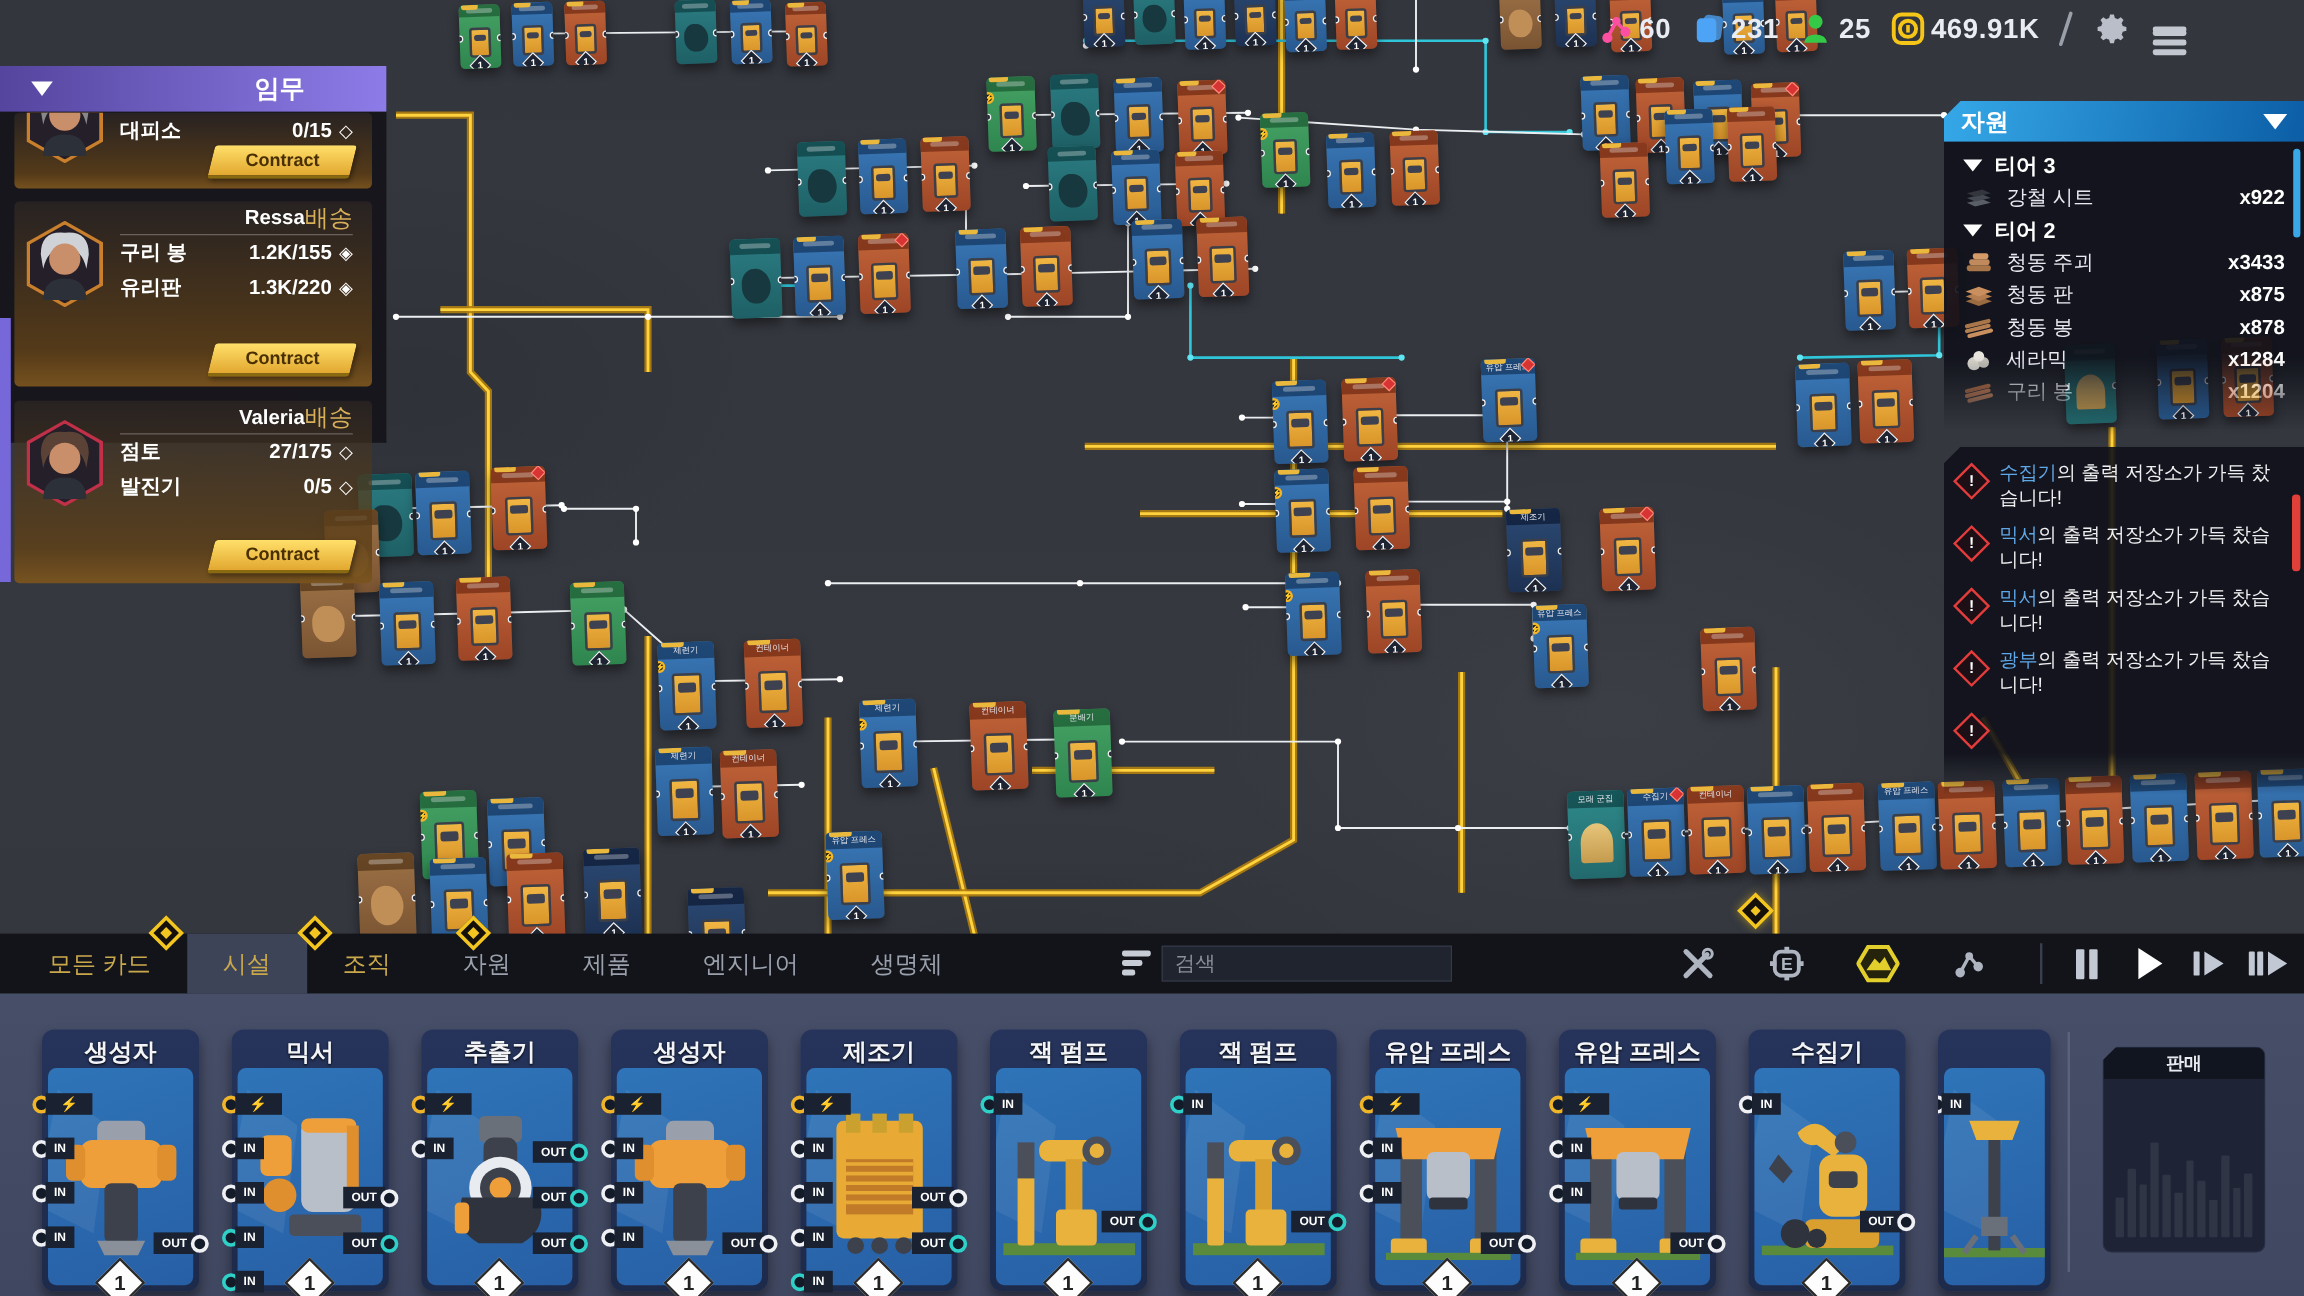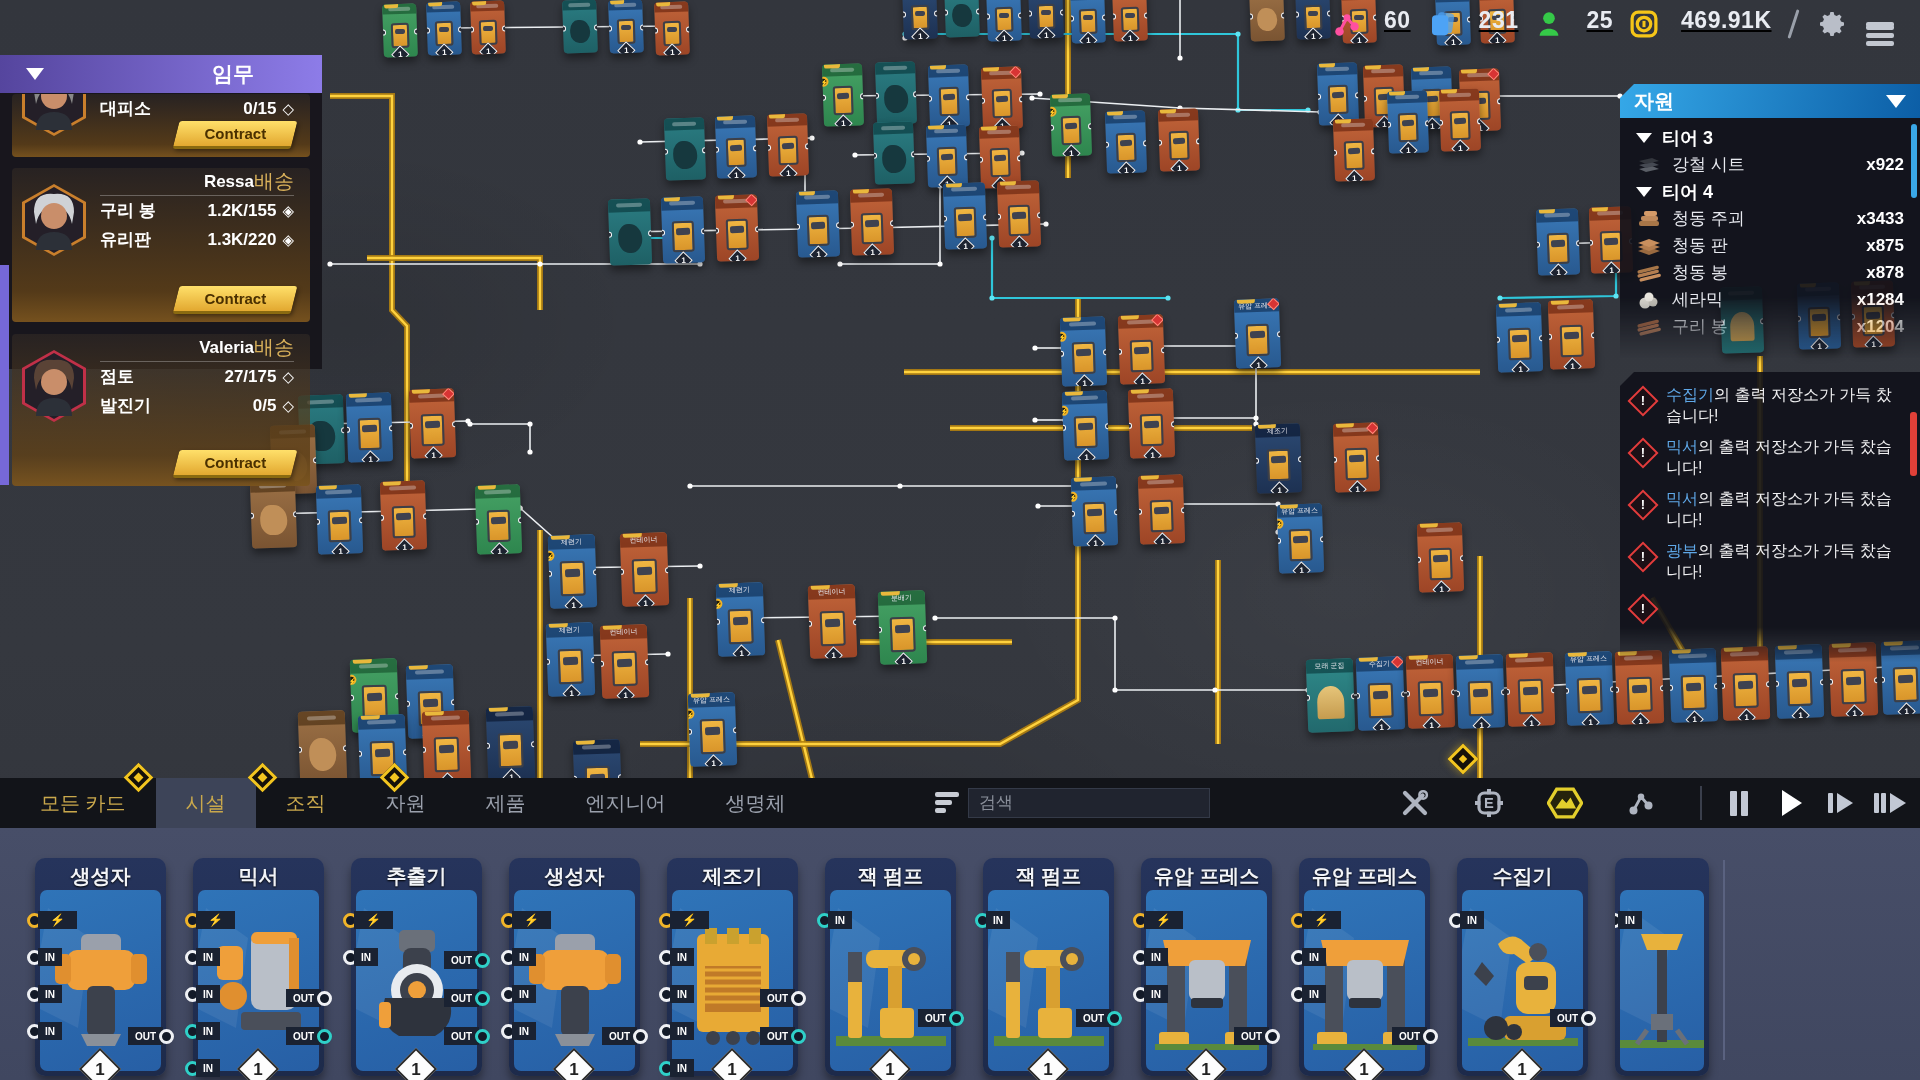--- a/index.html
+++ b/index.html
@@ -42,21 +42,21 @@
             transform:rotate(45deg); z-index:4;}
   .mdiamond { position:absolute; bottom:-4px; left:50%; width:13px; height:13px; margin-left:-7px; background:#1d2330;
               border:1.5px solid #f0f2f5; transform:rotate(45deg); z-index:4; color:#fff; }
   .mdiamond b{ position:absolute; inset:0; transform:rotate(-45deg); font-size:8px; text-align:center; line-height:12px;}
   .map-marker { position:absolute; width:22px; height:22px; border:3px solid #f2c520; background:#15110a;
                 transform:rotate(45deg); z-index:3; box-shadow:0 0 8px rgba(242,197,32,.5);}
   .map-marker:after { content:""; position:absolute; inset:5px; background:#f2c520; }
   
   #stats-bar { position:absolute; top:6px; left:1330px; right:0; height:36px; display:flex; align-items:center;
                gap:14px; z-index:6; }
-  .stat { display:flex; align-items:flex-start; gap:20px;text-decoration:underline; }
+  .stat { display:flex; align-items:center; gap:2px; }
   .stat-value { color:#e9ecf2; font-size:23px; font-weight:bold; letter-spacing:.5px; }
   .hud-slash { width:3px; height:30px; background:#9aa0aa; transform:rotate(18deg); border-radius:2px; margin:0 6px;}
   .hud-btn { width:34px; height:34px; display:flex; align-items:center; justify-content:center; }
   .burger div { width:28px; height:5px; background:#c2c7d0; border-radius:2px; margin:3px 0; }
   
   #mission-panel { position:absolute; left:0; top:55px; width:322px; height:314px; z-index:5;
                    background:rgba(22,19,26,.92); }
   #mission-header { position:relative; height:38px; background:linear-gradient(90deg,#55459e,#8d7ce8);
                     display:flex; align-items:center; }
   #mission-header .tri { margin-left:26px; width:0; height:0; border-left:9px solid transparent;
@@ -1773,21 +1773,21 @@
           <span class="ricon"><svg width="26" height="20" viewBox="0 0 26 20">
               <polygon points="3,14 16,11 23,14 10,17" fill="#5a5e66"></polygon>
               <polygon points="3,10 16,7 23,10 10,13" fill="#454952"></polygon>
               <polygon points="3,6 16,3 23,6 10,9" fill="#33363d"></polygon>
             </svg></span>
           <span class="rname">강철 시트</span>
           <span class="rcount">x922</span>
         </div>
         <div class="res-row">
           <span class="tri-s"></span>
-          <span class="tname">티어 4</span>
+          <span class="tname">티어 2</span>
         </div>
         <div class="res-row">
           <span class="ricon"><svg width="26" height="20" viewBox="0 0 26 20">
               <rect x="3" y="12" width="20" height="5" rx="2" fill="#a87648"></rect>
               <rect x="5" y="7" width="17" height="5" rx="2" fill="#c08a5c"></rect>
               <rect x="8" y="2" width="13" height="5" rx="2" fill="#d49a68"></rect>
             </svg></span>
           <span class="rname">청동 주괴</span>
           <span class="rcount">x3433</span>
         </div>
@@ -2314,14 +2314,31 @@
               <path d="M30 102 l-10 14 M60 102 l10 14" stroke="#6a707a" stroke-width="5"></path>
             </svg>
           </div>
           <div class="hport L" style="top: 52px;">
             <span class="ring w"></span>
             <span class="pill">IN</span>
           </div>
         </div>
       </div>
     <div id="hand-divider"></div>
+    <div id="sell-panel">
+      <div id="sell-head">판매</div>
+      <div id="sell-bars">
+          <div style="height: 30%;"></div>
+          <div style="height: 52%;"></div>
+          <div style="height: 40%;"></div>
+          <div style="height: 72%;"></div>
+          <div style="height: 47%;"></div>
+          <div style="height: 34%;"></div>
+          <div style="height: 58%;"></div>
+          <div style="height: 43%;"></div>
+          <div style="height: 28%;"></div>
+          <div style="height: 62%;"></div>
+          <div style="height: 37%;"></div>
+          <div style="height: 48%;"></div>
+        </div>
+    </div>
   </div>
 </div>
 
 </body></html>

